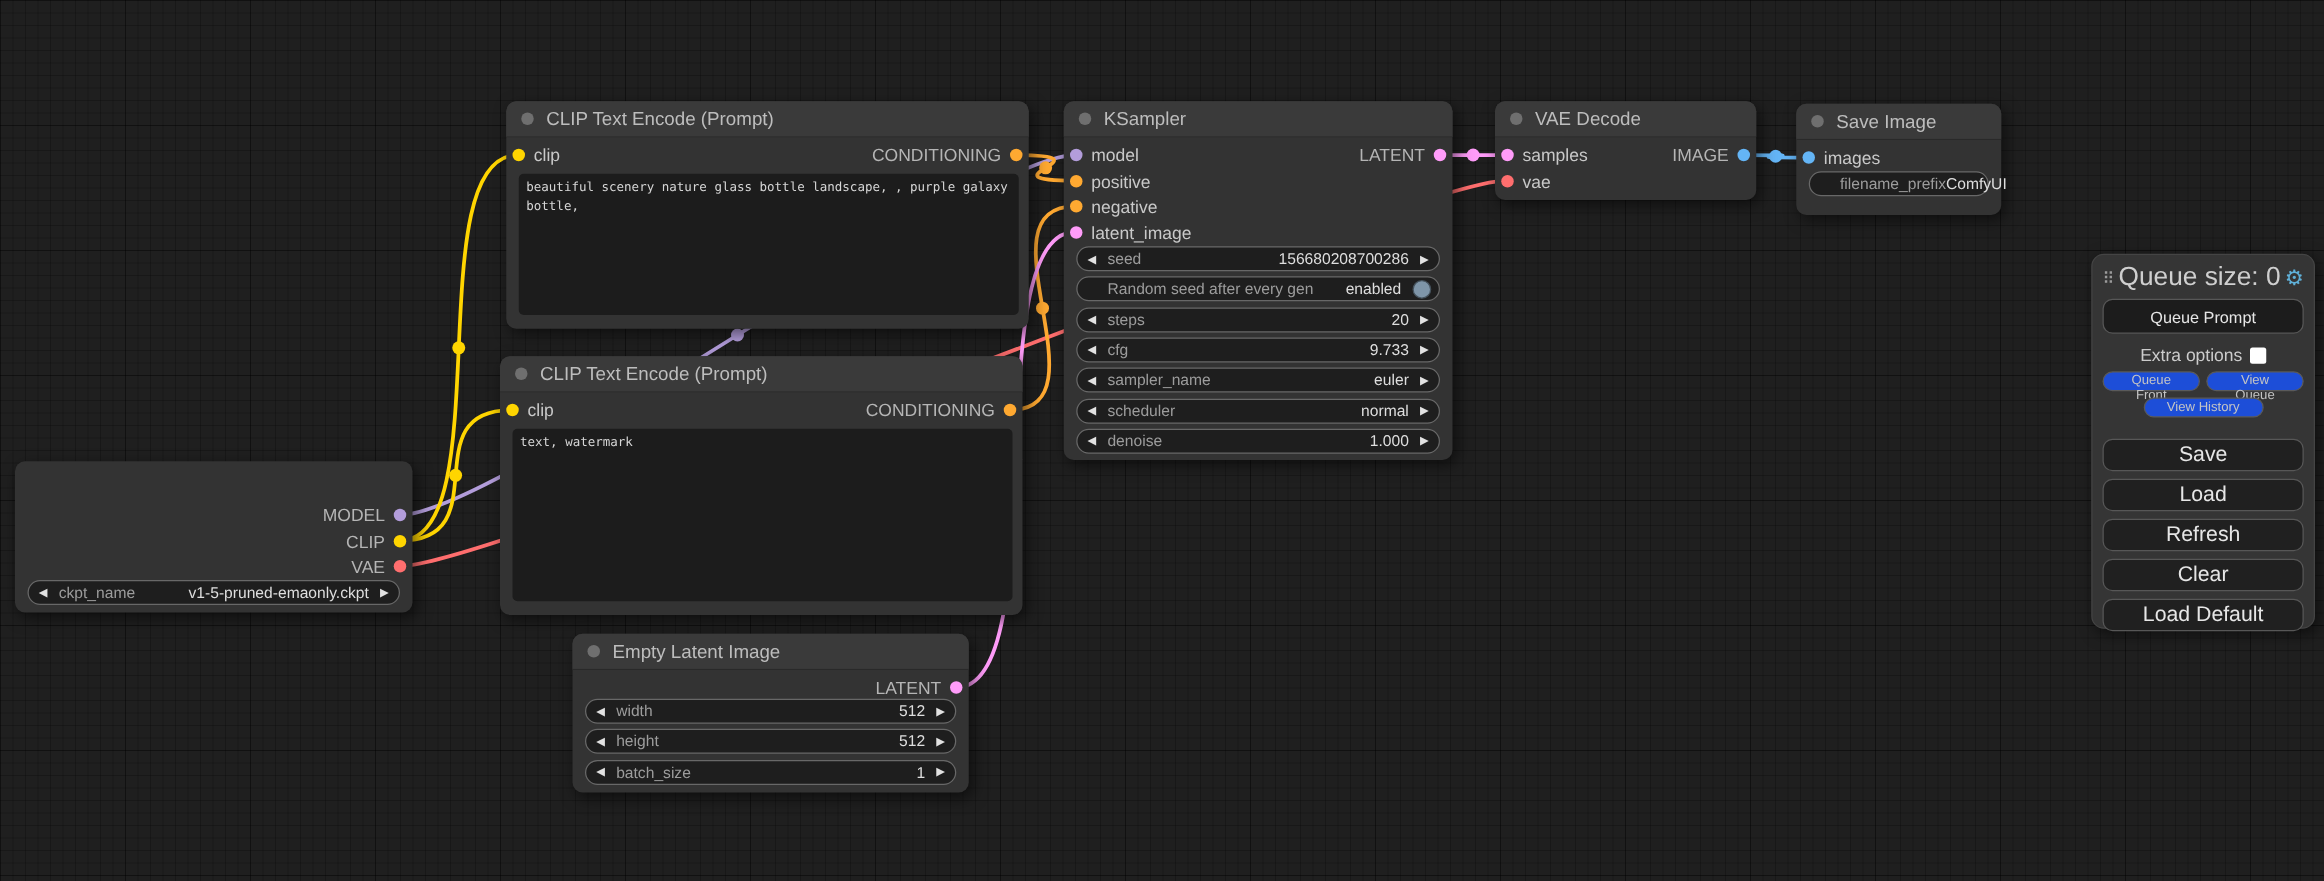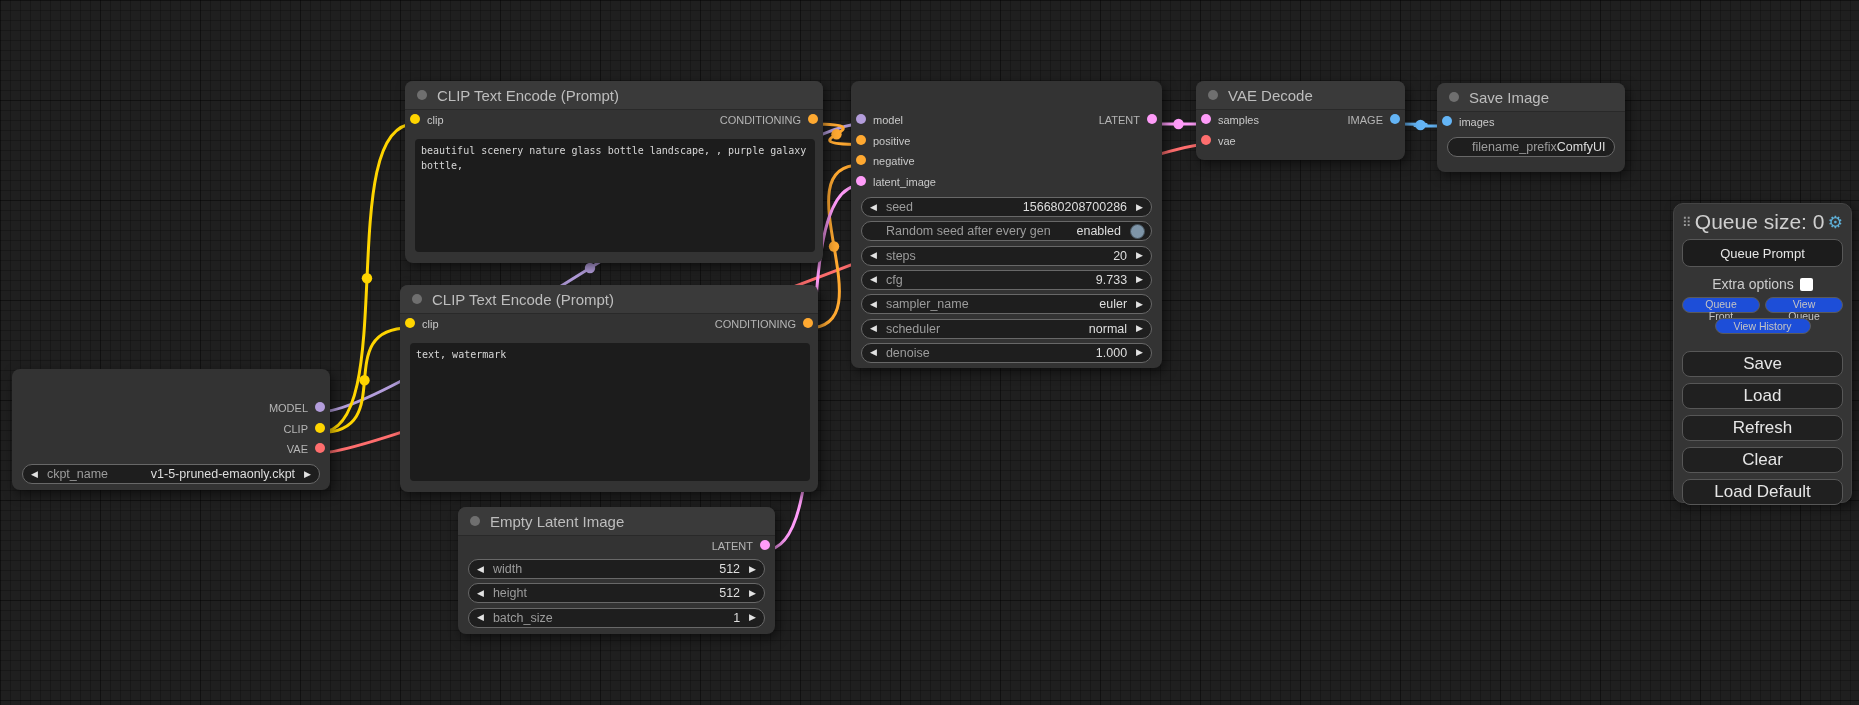--- a/index.html
+++ b/index.html
@@ -14,21 +14,21 @@
     background-size:100px 100px,100px 100px,10px 10px,10px 10px;
     font-family:"Liberation Sans",sans-serif;
   }
   #wires{position:absolute;left:0;top:0;z-index:1;}
   .node{position:absolute;background:#333333;border-radius:8px;z-index:2;
         box-shadow:3px 4px 12px rgba(0,0,0,.55);}
   .node-title{height:28px;display:flex;align-items:center;gap:10px;padding:0 12px;
         background:#3a3a3a;border-bottom:1px solid #292929;border-radius:8px 8px 0 0;
         font-size:15px;color:#bdbdbd;white-space:nowrap;}
   .collapse-dot{width:10px;height:10px;border-radius:50%;background:#6f6f6f;flex:0 0 auto;}
-  .slot{position:absolute;height:20px;display:flex;gap:7px;font-size:11px;}
+  .slot{position:absolute;height:20px;display:flex;align-items:center;gap:7px;font-size:14px;}
   .slot.in{left:5px;color:#c9c9c9;}
   .slot.out{right:5px;color:#b5b5b5;}
   .slot .dot{width:10px;height:10px;border-radius:50%;flex:0 0 auto;}
   .prompt-text{position:absolute;left:10px;right:8px;background:#1c1c1c;border-radius:4px;
         color:#d6d6d6;font-family:"DejaVu Sans Mono",monospace;font-size:10px;line-height:15px;
         padding:4px 6px;white-space:pre-wrap;overflow:hidden;box-sizing:border-box;}
   .widget{position:absolute;left:10px;right:10px;height:20px;background:#1e1e1e;
         border:1px solid #686868;border-radius:10px;display:flex;align-items:center;
         padding:0 8px;font-size:12.5px;box-sizing:border-box;white-space:nowrap;}
   .widget .arr{color:#e2e2e2;font-size:9px;line-height:1;flex:0 0 auto;}
@@ -130,20 +130,24 @@
         <span class="dot" style="background: rgb(255, 213, 0);"></span>
         <span>clip</span>
       </div>
       <div class="slot out" style="top: 33px;">
         <span>CONDITIONING</span>
         <span class="dot" style="background: rgb(255, 169, 49);"></span>
       </div>
       <div class="prompt-text" style="top: 58px; height: 138px;">text, watermark</div>
     </div>
     <div class="node" style="left: 851px; top: 81px; width: 311px; height: 287px;">
+      <div class="node-title">
+        <span class="collapse-dot"></span>
+        <span>KSampler</span>
+      </div>
       <div class="slot in" style="top: 33px;">
         <span class="dot" style="background: rgb(179, 157, 219);"></span>
         <span>model</span>
       </div>
       <div class="slot in" style="top: 53.5px;">
         <span class="dot" style="background: rgb(255, 169, 49);"></span>
         <span>positive</span>
       </div>
       <div class="slot in" style="top: 74px;">
         <span class="dot" style="background: rgb(255, 169, 49);"></span>
@@ -217,21 +221,21 @@
       </div>
       <div class="slot in" style="top: 53.5px;">
         <span class="dot" style="background: rgb(255, 110, 110);"></span>
         <span>vae</span>
       </div>
       <div class="slot out" style="top: 33px;">
         <span>IMAGE</span>
         <span class="dot" style="background: rgb(100, 181, 246);"></span>
       </div>
     </div>
-    <div class="node" style="left: 1437px; top: 83px; width: 188px; height: 89px;">
+    <div class="node" style="left: 1437px; top: 83px; width: 164px; height: 89px;">
       <div class="node-title">
         <span class="collapse-dot"></span>
         <span>Save Image</span>
       </div>
       <div class="slot in" style="top: 33px;">
         <span class="dot" style="background: rgb(100, 181, 246);"></span>
         <span>images</span>
       </div>
       <div class="widget noarrow" style="top: 54px;">
         <span class="wlabel">filename_prefix</span>

